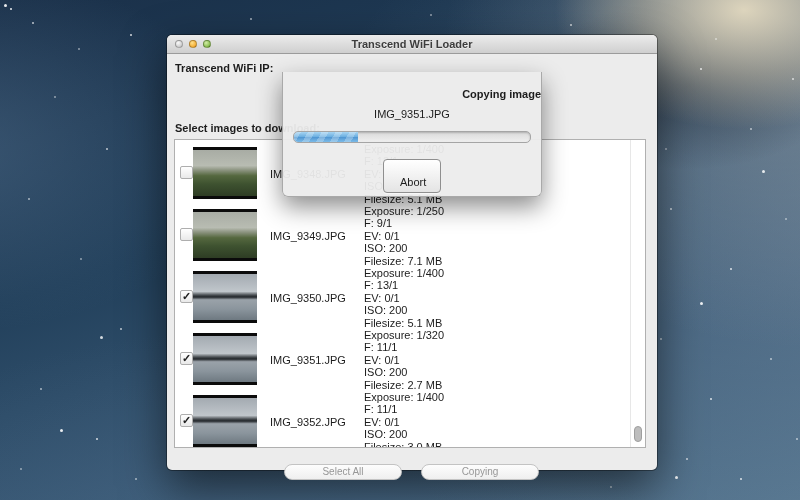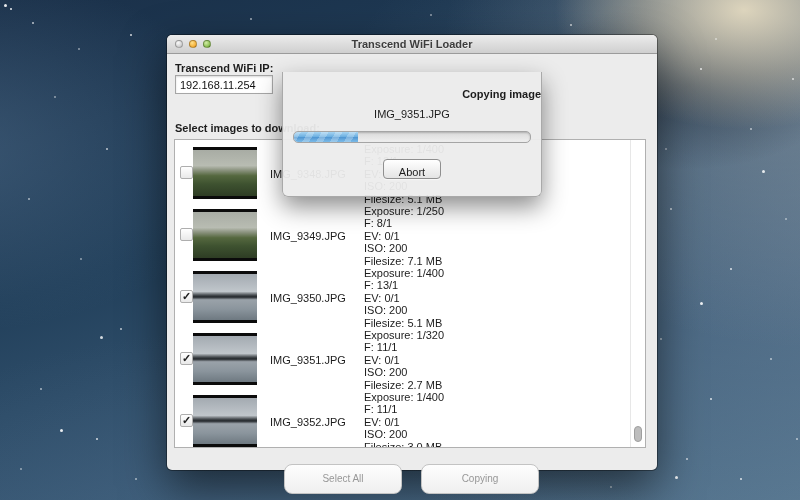--- a/index.html
+++ b/index.html
@@ -61,40 +61,40 @@
   .checkbox{position:absolute;left:5px;top:24px;width:13px;height:13px;border:1px solid #aeaeae;
     border-radius:2px;background:linear-gradient(#fff,#e9e9e9);box-sizing:border-box;
     font-size:11px;line-height:11px;text-align:center;color:#222;font-weight:bold;}
   .thumb{position:absolute;left:18px;top:5px;width:64px;height:52px;box-sizing:border-box;
     border-top:3px solid #0b0b0b;border-bottom:3px solid #0b0b0b;}
   .thumb.forest{background:linear-gradient(180deg,#a8aca4 0%,#b8bcb2 34%,#8b937f 44%,#55683f 56%,#3e5230 74%,#2e3d24 100%);}
   .thumb.lake{background:linear-gradient(180deg,#a3aab1 0%,#c0c6cb 38%,#474c50 46%,#22262a 50%,#9aa2a9 56%,#8b959d 76%,#6e7981 100%);}
   .img-name{position:absolute;left:95px;top:26px;font-size:11px;color:#1c1c1c;}
   .exif{position:absolute;left:189px;top:1px;font-size:11px;line-height:12.4px;color:#1c1c1c;}
   
-  .footer-btn{position:absolute;height:30px;width:118px;border-radius:8px;border:1px solid #c3c3c3;
+  .footer-btn{position:absolute;height:16px;width:118px;border-radius:8px;border:1px solid #c3c3c3;
     background:linear-gradient(#fdfdfd,#efefef);font-family:"Liberation Sans",sans-serif;
     font-size:10px;color:#979797;text-align:center;line-height:14px;padding:0;box-sizing:border-box;}
   .btn-selectall{left:117px;top:410px;}
   .btn-download{left:254px;top:410px;}
   
   .sheet{position:absolute;left:115px;top:18px;width:260px;height:125px;
     background:rgba(236,236,236,.95);border:1px solid #a9a9a9;border-top:none;box-sizing:border-box;
     border-radius:0 0 6px 6px;box-shadow:0 10px 24px rgba(0,0,0,.45);}
   .sheet-title{margin-top:16px;text-align:right;font-size:11px;font-weight:bold;color:#1c1c1c;}
   .sheet-file{margin-top:8px;text-align:center;font-size:11px;color:#1c1c1c;}
   .progress{margin:11px 10px 0;height:10px;border:1px solid #a5a5a5;border-radius:5px;
     background:linear-gradient(#dadada,#efefef);box-shadow:inset 0 1px 2px rgba(0,0,0,.2);overflow:hidden;}
   .progress-fill{height:100%;border-radius:4px 0 0 4px;
     background:repeating-linear-gradient(120deg, rgba(255,255,255,.25) 0 6px, rgba(255,255,255,0) 6px 12px),
       linear-gradient(#a6d4f2 0%,#6fb1e2 45%,#5298d3 55%,#7cbbe8 100%);}
   .abort-btn{display:block;margin:16px auto 0;width:58px;height:20px;border-radius:4px;
     border:1px solid #8f8f8f;background:linear-gradient(#ffffff,#e4e4e4);
     font-family:"Liberation Sans",sans-serif;font-size:11px;color:#1c1c1c;text-align:center;
-    box-shadow:0 1px 1px rgba(255,255,255,.7);padding:6px;}
+    box-shadow:0 1px 1px rgba(255,255,255,.7);padding:16px;}
 </style>
 </head>
 <body>
 
 <div class="desktop">
   <div class="stars"></div>
   <div class="stars2"></div>
 </div>
 
 <div class="window">
@@ -102,21 +102,20 @@
     <div class="lights">
       <span class="light light-close"></span>
       <span class="light light-min"></span>
       <span class="light light-zoom"></span>
     </div>
     <div class="title">Transcend WiFi Loader</div>
   </div>
 
   <div class="content">
     <div class="field-label lbl-ip">Transcend WiFi IP:</div>
-    <input class="ip-input" type="text" value="192.168.11.254" style="">
     <div class="field-label lbl-select">Select images to download:</div>
 
     <div class="list">
       <div class="rows">
   <div class="row">
     <span class="checkbox"></span>
     <span class="thumb forest"></span>
     <span class="img-name">IMG_9348.JPG</span>
     <span class="exif">
               <div>Exposure: 1/400</div>
@@ -126,21 +125,21 @@
               <div>Filesize: 5.1 MB</div>
             </span>
   </div>
 
   <div class="row">
     <span class="checkbox"></span>
     <span class="thumb forest"></span>
     <span class="img-name">IMG_9349.JPG</span>
     <span class="exif">
               <div>Exposure: 1/250</div>
-              <div>F: 8/1</div>
+              <div>F: 9/1</div>
               <div>EV: 0/1</div>
               <div>ISO: 200</div>
               <div>Filesize: 7.1 MB</div>
             </span>
   </div>
 
   <div class="row">
     <span class="checkbox">✓</span>
     <span class="thumb lake"></span>
     <span class="img-name">IMG_9350.JPG</span>

